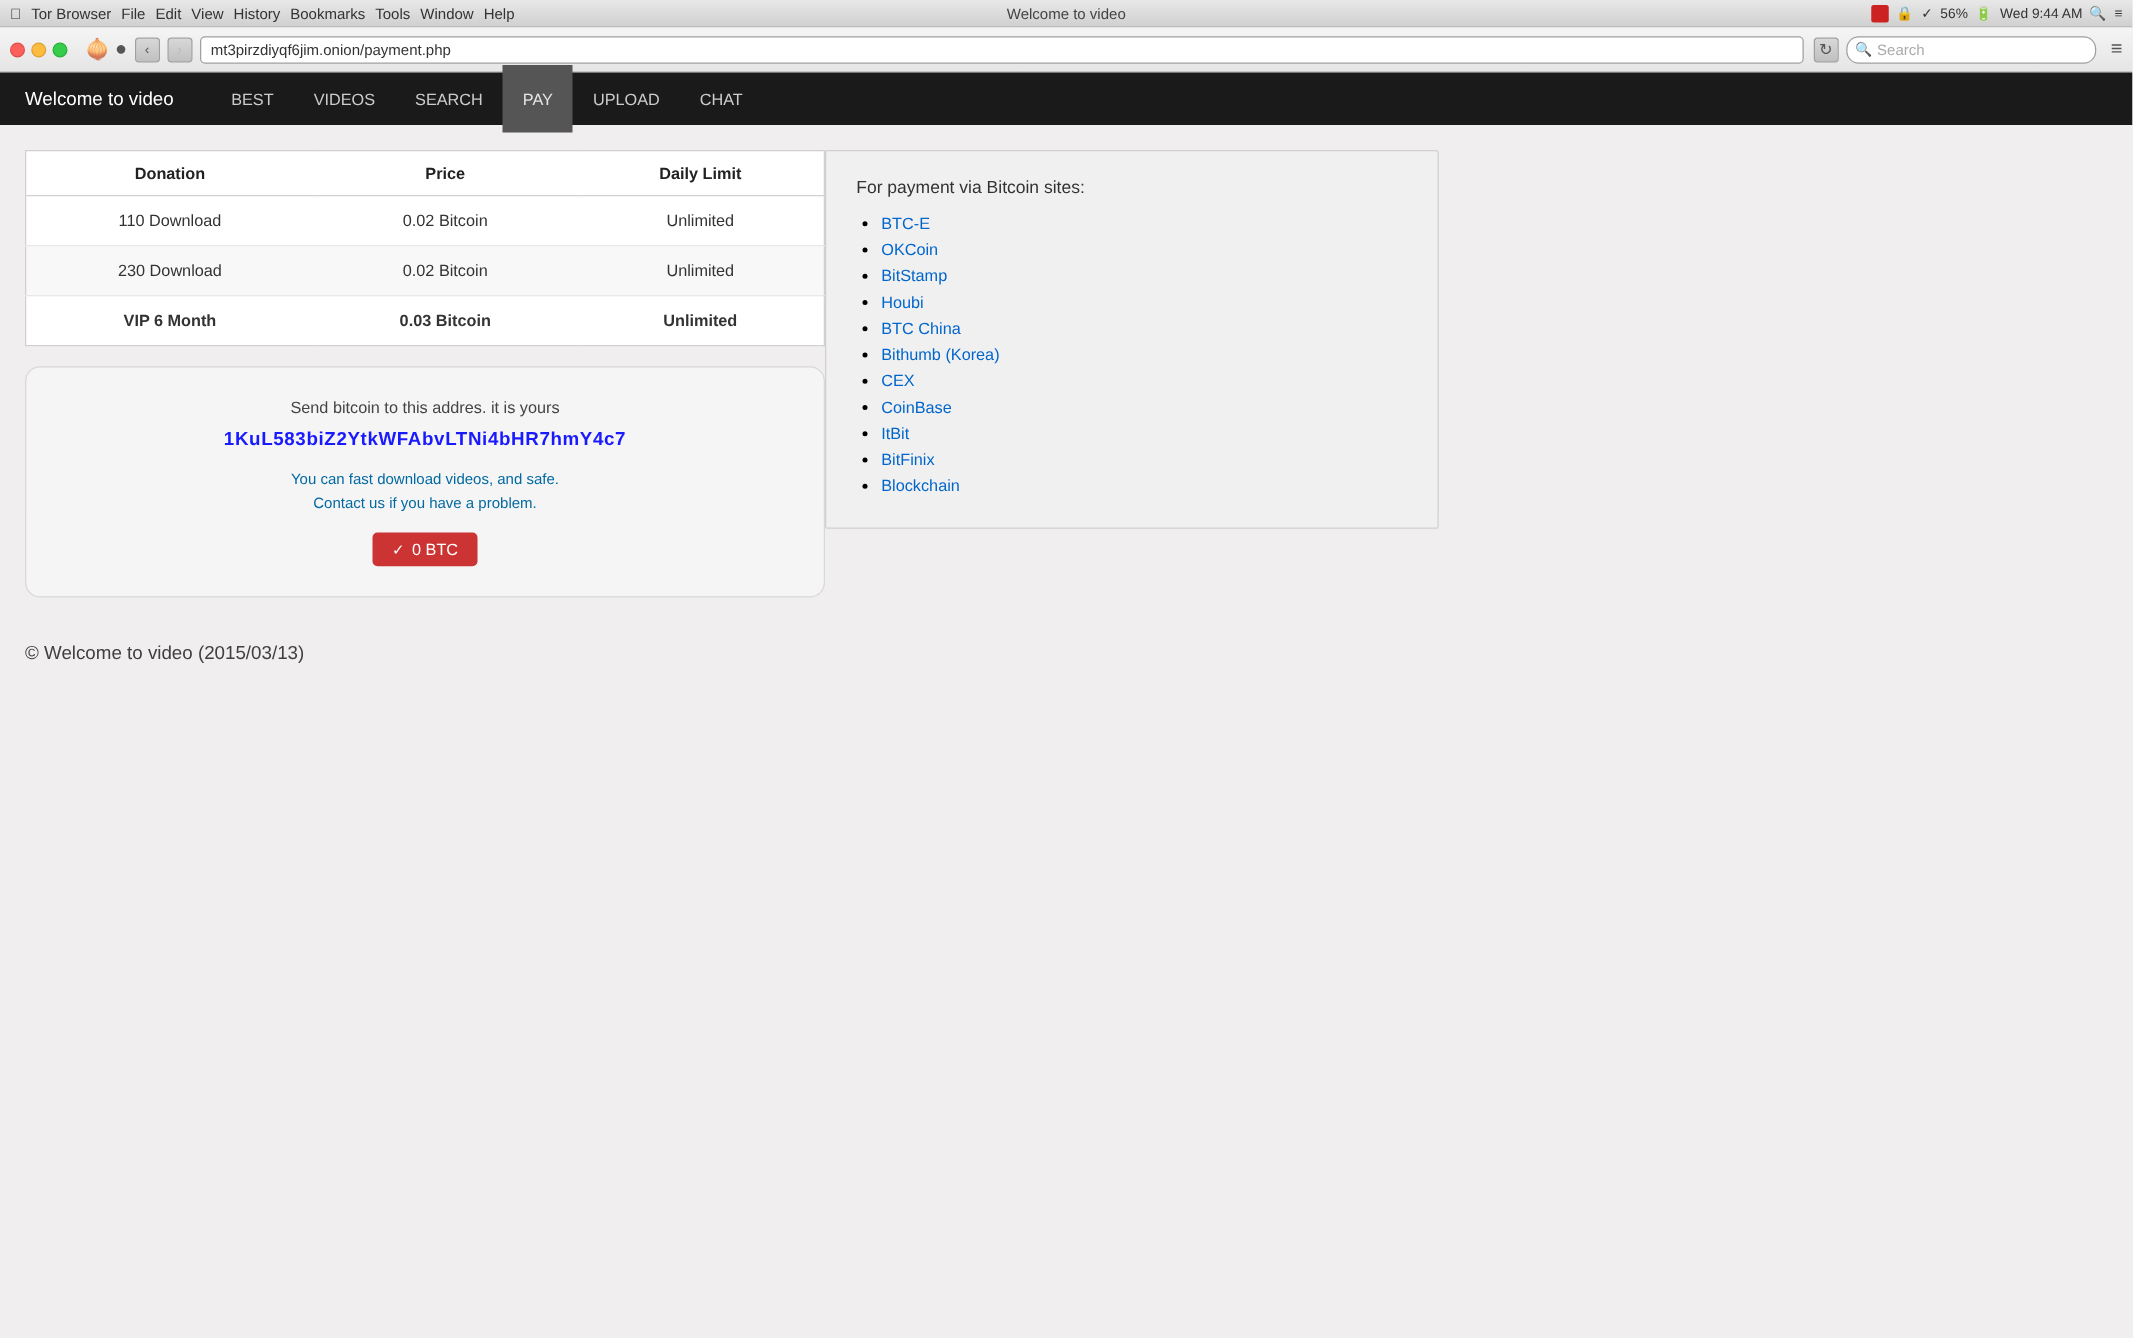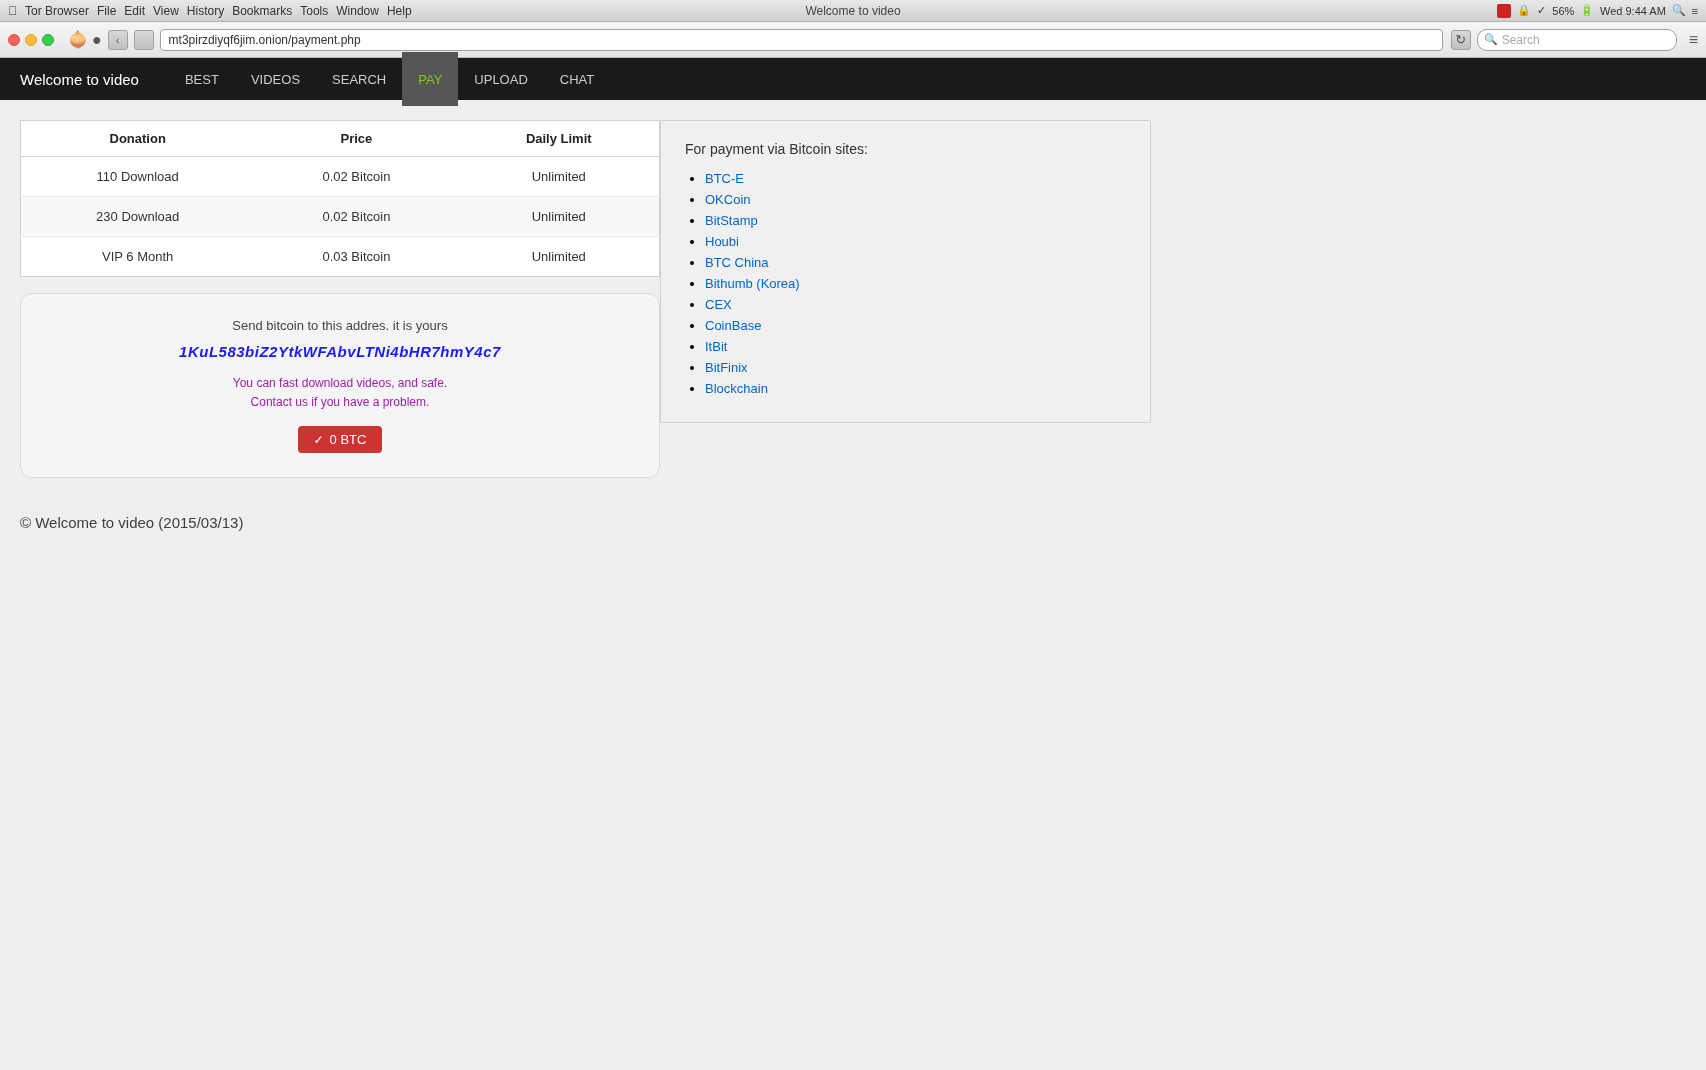--- a/index.html
+++ b/index.html
@@ -89,21 +89,21 @@
       padding: 0 16px;
       height: 54px;
       display: flex;
       align-items: center;
       cursor: pointer;
       text-decoration: none;
       font-weight: 500;
     }
     .nav-link.active {
       background: #555;
-      color: #84cc16;
+      color: #e5e5e5;
     }
 
     
     .main-content {
       background: #f0eeee;
       padding: 20px;
       display: flex;
       gap: 0;
     }
 
@@ -125,43 +125,42 @@
       border-bottom: 1px solid #d0d0d0;
     }
     .price-table td {
       padding: 12px 20px;
       text-align: center;
       font-size: 13px;
       color: #333;
       border-bottom: 1px solid #e8e8e8;
       margin-top: 24px;
     }
-    .price-table tr:last-child td { border-bottom: none; }
+    .price-table tr:last-child td { border-bottom: none; font-weight: bold; }
     .price-table tr:nth-child(even) { background: #f8f8f8; }
 
     
     .btc-box {
       margin-top: 16px;
       border: 1px solid #d8d8d8;
       background: #f5f5f5;
       border-radius: 12px;
       padding: 24px 20px;
       text-align: center;
     }
     .btc-instruction { font-size: 13px; color: #444; margin-bottom: 10px; }
     .btc-address {
       color: #1a1aff;
       font-size: 15px;
       font-weight: 600;
       letter-spacing: 0.5px;
       margin-bottom: 14px;
       word-break: break-all;
-      font-style: italic;
-    }
-    .btc-note { font-size: 12px; color: #a21caf; line-height: 1.6; margin-bottom: 14px; }
+    }
+    .btc-note { font-size: 12px; color: #0369a1; line-height: 1.6; margin-bottom: 14px; }
     .btc-button {
       background: #cc3333;
       color: white;
       border: none;
       border-radius: 4px;
       padding: 6px 16px;
       font-size: 13px;
       cursor: pointer;
       display: inline-flex;
       align-items: center;

